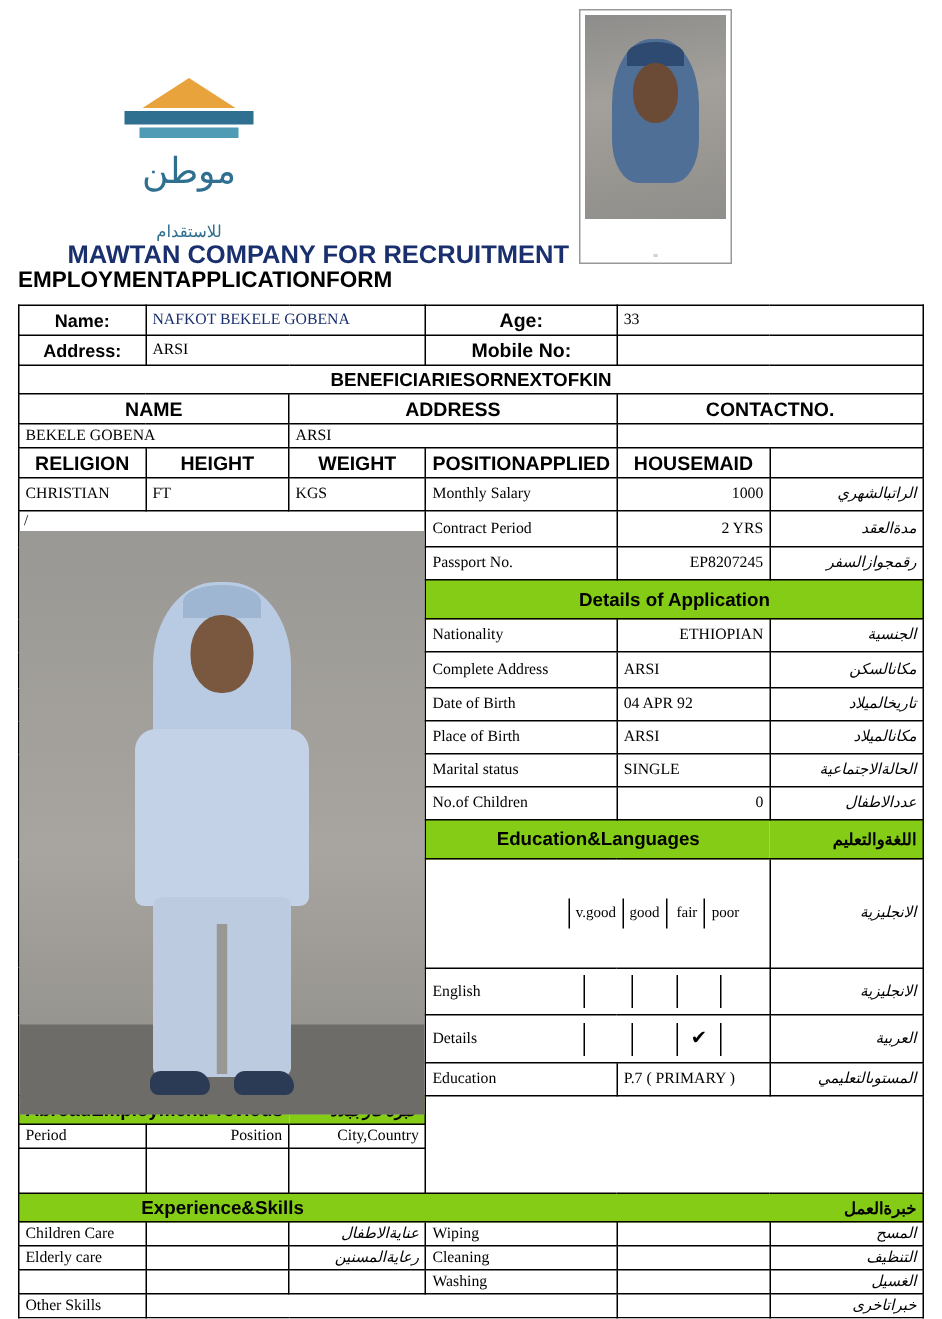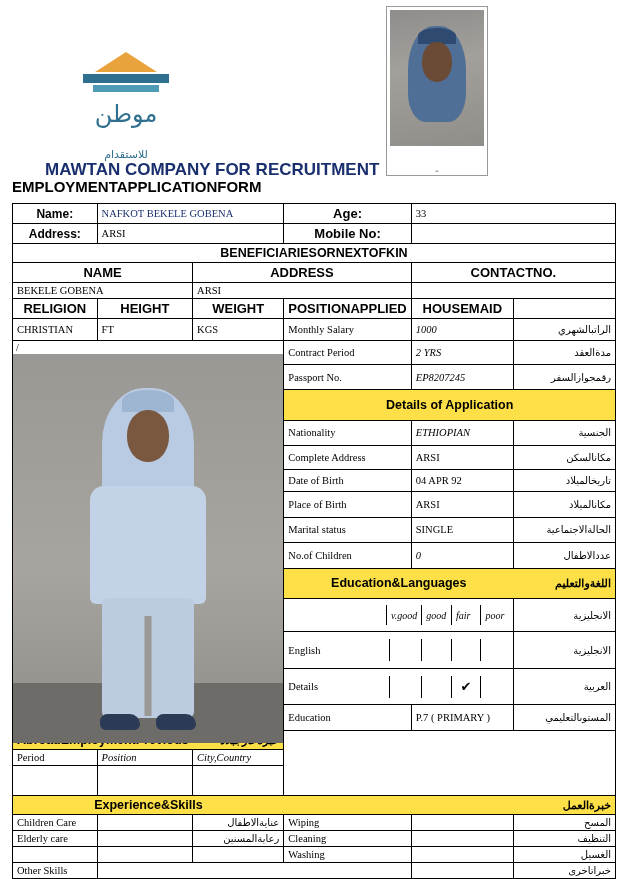--- a/index.html
+++ b/index.html
@@ -98,27 +98,27 @@
   td, th {
     border: 1px solid #000;
     padding: 2px 4px;
     font-size: 11px;
     vertical-align: middle;
     font-family: "Liberation Serif", serif;
   }
   .lbl { font-family: "Liberation Sans", sans-serif; font-weight: bold; font-size: 12px; text-align: center; }
   .lbl-c { font-family: "Liberation Sans", sans-serif; font-weight: bold; font-size: 13px; text-align: center; }
   .val { font-size: 10.5px; }
-  .ctr { text-align: left; font-style: italic; }
+  .ctr { text-align: right; }
   .bandtxt {
     font-family: "Liberation Sans", sans-serif;
     font-weight: bold; font-size: 12.5px; text-align: center;
   }
-  .band-blue { background: #fde047; margin-top: 48px; }
-  .ar { font-family: "DejaVu Sans", sans-serif; direction: rtl; font-size: 10px; }
+  .band-blue { background: #84cc16; margin-top: 48px; }
+  .ar { font-family: "DejaVu Sans", sans-serif; direction: rtl; font-size: 10px; font-style: italic; }
   .ar-b { font-family: Liberation Serif, serif; direction: rtl; font-size: 11px; font-weight: bold; }
 
   
   .bigphoto {
     width: 100%; height: 100%;
     background: linear-gradient(180deg,#9a9894 0%,#a8a5a0 55%,#8e8c88 100%);
     position: relative; overflow: hidden;
   }
   .bp-floor {
     position: absolute; left: 0; bottom: 0; width: 100%; height: 60px;
@@ -304,21 +304,21 @@
       <td class="val ctr">0</td>
       <td class="ar">عددالاطفال</td>
     </tr>
 
     <tr>
       <td class="bandtxt band-blue" colspan="2" style="border-right:none">Education&amp;Languages</td>
       <td class="ar-b band-blue" style="border-left:none">اللغةوالتعليم</td>
     </tr>
 
     <tr>
-      <td colspan="2" style="padding:0">
+      <td colspan="2" style="padding:16px">
         <table style="width:100%;border:none">
           <tbody>
                 <tr>
             <td style="width:46%;border:none;height:20px"></td>
             <td class="ctr" style="width:14%;border-top:none;border-bottom:none;font-size:10px">v.good</td>
             <td class="ctr" style="width:13%;border-top:none;border-bottom:none;font-size:10px">good</td>
             <td class="ctr" style="width:13%;border-top:none;border-bottom:none;font-size:10px">fair</td>
             <td class="ctr" style="width:14%;border-top:none;border-bottom:none;border-right:none;font-size:10px">poor</td>
           </tr>
         </tbody>

